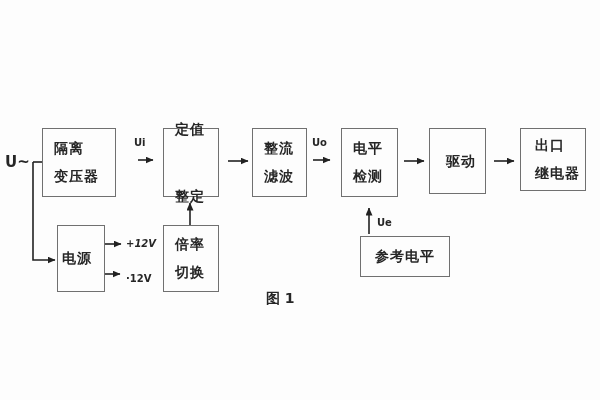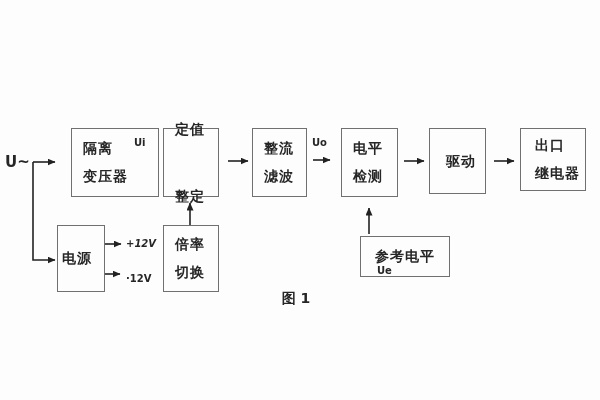--- a/index.html
+++ b/index.html
@@ -21,21 +21,21 @@
     font-size:14px; line-height:19px; font-weight:600; letter-spacing:1px;
     padding-left:11px;
   }
   .block span{white-space:nowrap;}
   .lbl{
     position:absolute; font-size:10px; font-weight:bold; line-height:14px;
     white-space:nowrap; color:var(--text);
   }
   .caption{
     position:absolute; font-size:14px; font-weight:600; color:var(--text);
-    text-align:center; width:60px;
+    text-align:left; width:60px;
   }
 </style>
 </head>
 <body>
 
 <div class="canvas">
 
   <svg class="wires" viewBox="0 0 600 400">
     <defs>
       <marker id="ah" markerUnits="userSpaceOnUse" markerWidth="8" markerHeight="7" refX="7.5" refY="3.5" orient="auto">
@@ -48,21 +48,21 @@
     <path class="wire" marker-end="url(#ah)" d="M228 161 H248"></path>
     <path class="wire" marker-end="url(#ah)" d="M313 160 H330"></path>
     <path class="wire" marker-end="url(#ah)" d="M404 161 H424"></path>
     <path class="wire" marker-end="url(#ah)" d="M494 161 H514"></path>
     <path class="wire" marker-end="url(#ah)" d="M105 244 H121"></path>
     <path class="wire" marker-end="url(#ah)" d="M105 274 H120"></path>
     <path class="wire" marker-end="url(#ah)" d="M190 225 V203"></path>
     <path class="wire" marker-end="url(#ah)" d="M369 234 V208"></path>
   </svg>
 
-  <div class="block" style="left:71px;top:128px;width:88px;height:69px;">
+  <div class="block" style="left:42px;top:128px;width:74px;height:69px;">
     <span>隔离</span>
     <span>变压器</span>
   </div>
 
   <div class="block" style="left:163px;top:128px;width:56px;height:69px;gap:48px;">
     <span>定值</span>
     <span>整定</span>
   </div>
 
   <div class="block" style="left:341px;top:128px;width:57px;height:69px;">
@@ -96,21 +96,21 @@
   <div class="block" style="left:328px;top:236px;width:90px;height:41px;padding-left:14px;margin-left:32px;">
     <span>参考电平</span>
   </div>
 
   <div class="lbl" style="left:5px;top:155px;font-size:15px;">U~</div>
 
   <div class="lbl" style="left:134px;top:136px;">Ui</div>
 
   <div class="lbl" style="left:312px;top:136px;text-align:right;">Uo</div>
 
-  <div class="lbl" style="left:377px;top:216px;margin-top:48px;">Ue</div>
+  <div class="lbl" style="left:377px;top:216px;">Ue</div>
 
   <div class="lbl" style="left:126px;top:237px;font-style:italic;">+12V</div>
 
   <div class="lbl" style="left:126px;top:272px;">·12V</div>
 
   <div class="caption" style="left:266px;top:290px;">图 1</div>
 
 </div>
 
 </body></html>

